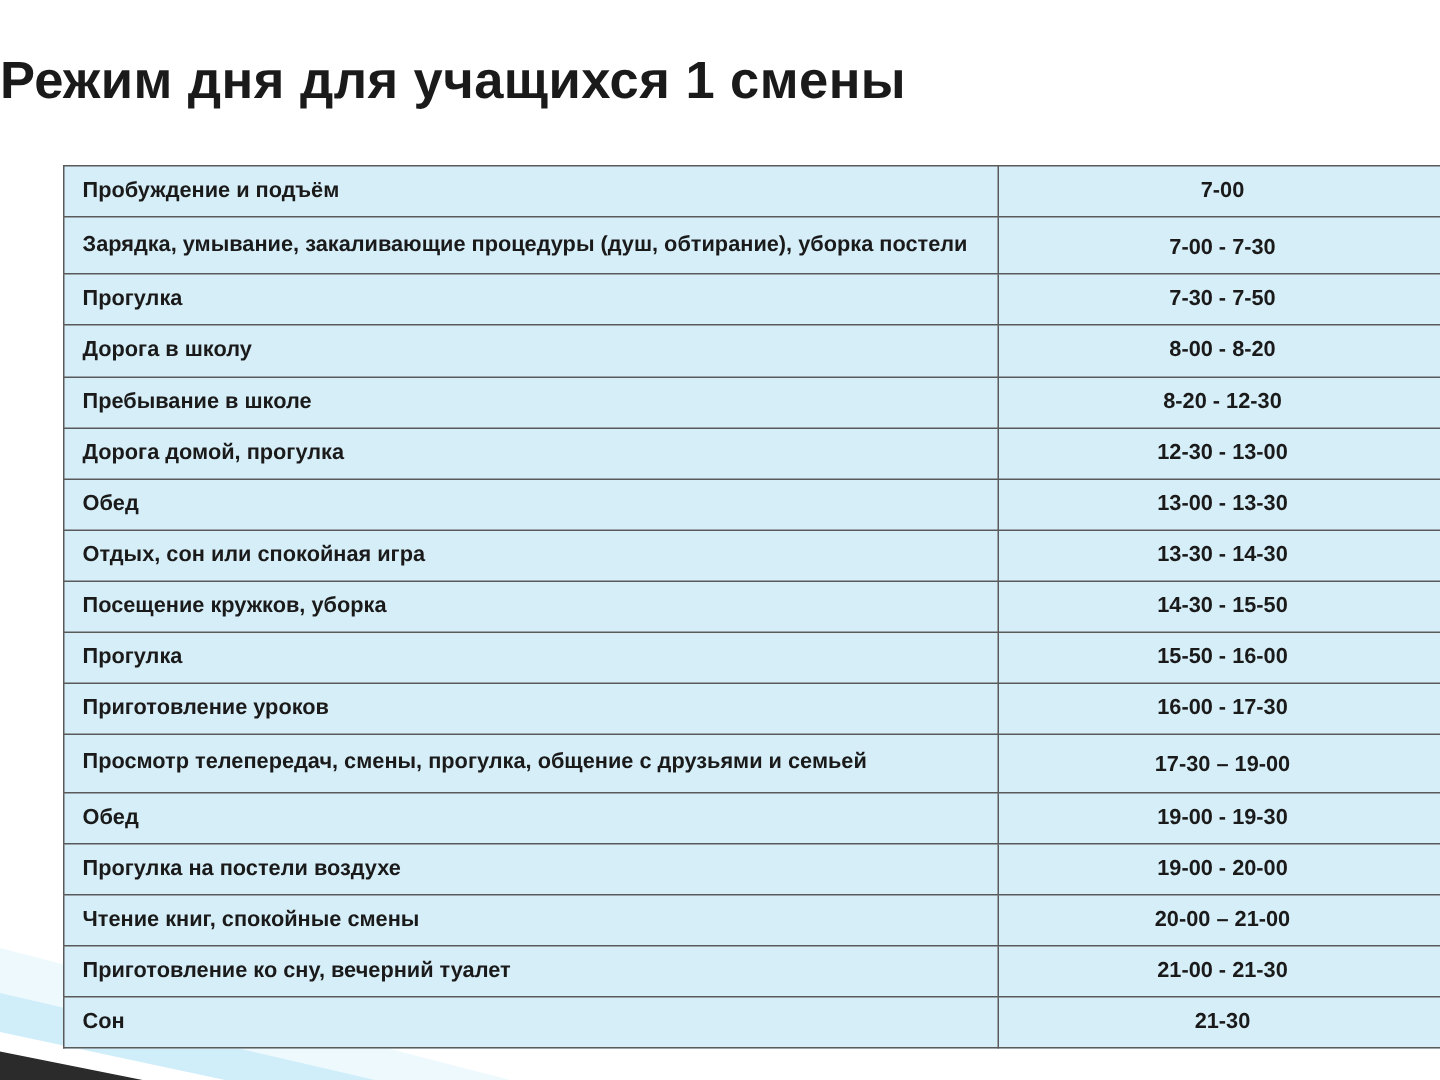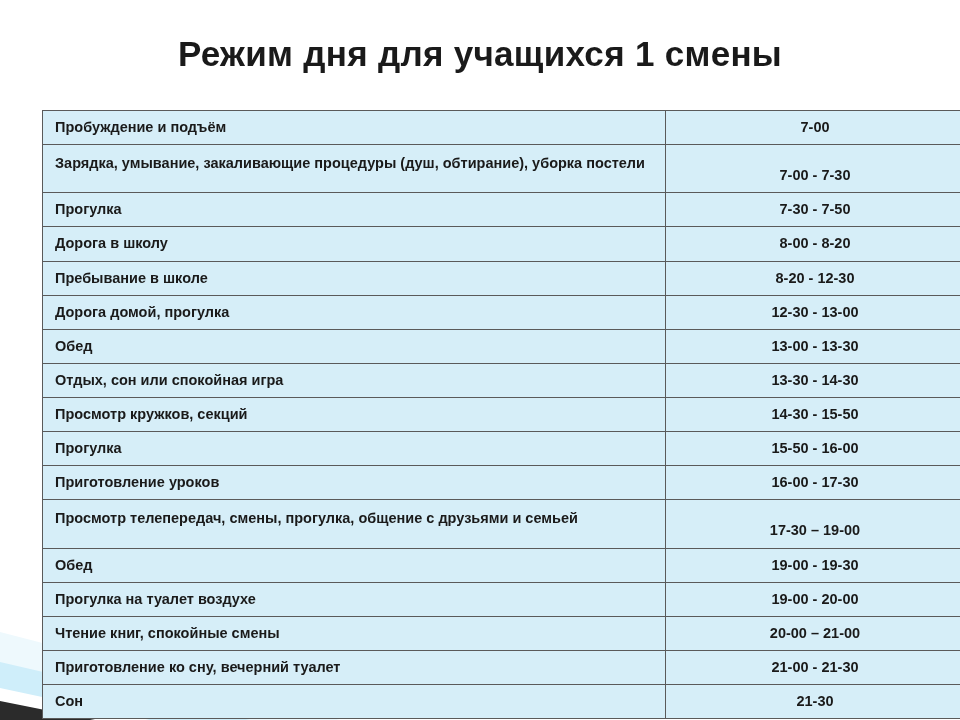--- a/index.html
+++ b/index.html
@@ -30,21 +30,20 @@
     overflow: hidden;
     pointer-events: none;
   }
   .corner-deco svg { display: block; }
 
   .title {
     position: absolute;
     top: 34px;
     left: 0;
     width: 960px;
-    text-align: center;
     font-size: 35px;
     font-weight: bold;
     color: #1a1a1a;
     letter-spacing: 0.3px;
     line-height: 1.15;
   }
 
   .table-wrap {
     position: absolute;
     left: 42px;
@@ -70,21 +69,21 @@
   table.schedule td.activity {
     width: 600px;
     text-align: left;
   }
   table.schedule td.time {
     width: 274px;
     text-align: center;
     vertical-align: bottom;
     padding-bottom: 7px;
   }
-  tr.tall td.activity { padding-top: 9px; padding-bottom: 19px; }
+  tr.tall td.activity { padding-top: 9px; padding-bottom: 9px; }
 </style>
 </head>
 <body>
 
 <div class="slide">
 
   <div class="corner-deco">
     <svg width="340" height="150" viewBox="0 0 340 150" xmlns="http://www.w3.org/2000/svg">
       <polygon points="0,150 340,150 0,62" fill="#eef9fd"></polygon>
       <polygon points="0,150 250,150 0,92" fill="#cfeefa"></polygon>
@@ -124,41 +123,41 @@
         </tr>
         <tr>
           <td class="activity">Обед</td>
           <td class="time">13-00 - 13-30</td>
         </tr>
         <tr>
           <td class="activity">Отдых, сон или спокойная игра</td>
           <td class="time">13-30 - 14-30</td>
         </tr>
         <tr>
-          <td class="activity">Просмотр кружков, секций</td>
+          <td class="activity">Посещение кружков, уборка</td>
           <td class="time">14-30 - 15-50</td>
         </tr>
         <tr>
           <td class="activity">Прогулка</td>
           <td class="time">15-50 - 16-00</td>
         </tr>
         <tr>
           <td class="activity">Приготовление уроков</td>
           <td class="time">16-00 - 17-30</td>
         </tr>
         <tr class="tall">
           <td class="activity">Просмотр телепередач, смены, прогулка, общение с друзьями и семьей</td>
           <td class="time">17-30 – 19-00</td>
         </tr>
         <tr>
           <td class="activity">Обед</td>
           <td class="time">19-00 - 19-30</td>
         </tr>
         <tr>
-          <td class="activity">Прогулка на туалет воздухе</td>
+          <td class="activity">Прогулка на постели воздухе</td>
           <td class="time">19-00 - 20-00</td>
         </tr>
         <tr>
           <td class="activity">Чтение книг, спокойные смены</td>
           <td class="time">20-00 – 21-00</td>
         </tr>
         <tr>
           <td class="activity">Приготовление ко сну, вечерний туалет</td>
           <td class="time">21-00 - 21-30</td>
         </tr>

